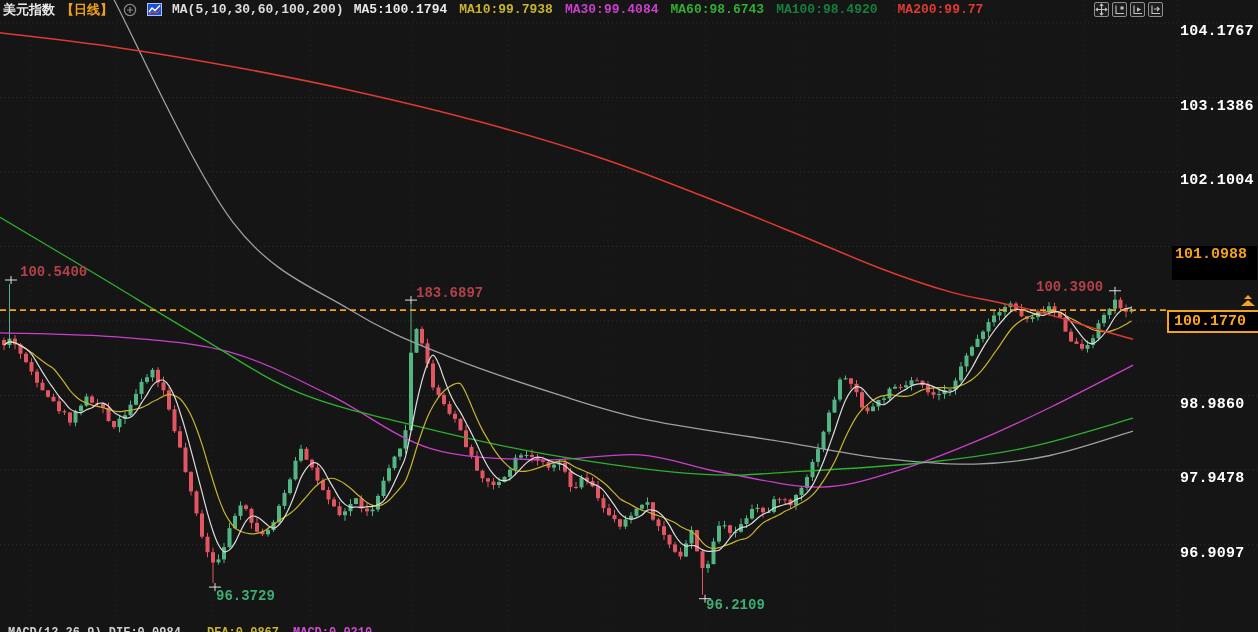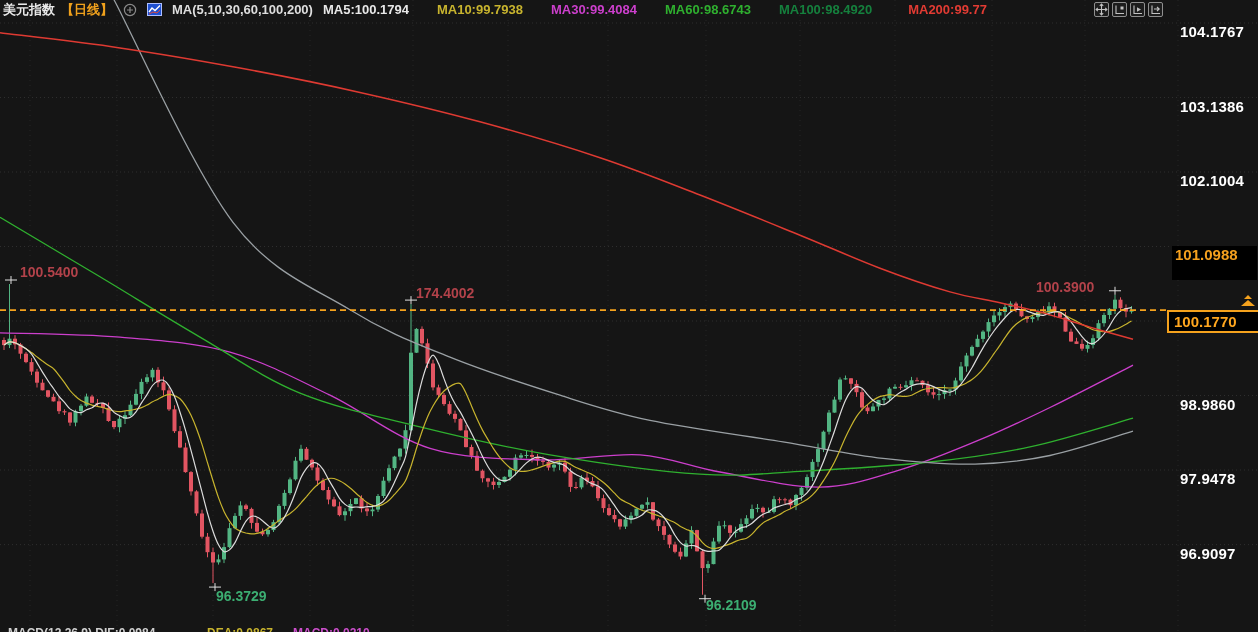--- a/index.html
+++ b/index.html
@@ -1,17 +1,17 @@
 <!DOCTYPE html>
 <html><head>
 <meta charset="utf-8">
 <style>
   html,body{margin:0;padding:0;background:#151515;}
   #stage{position:relative;width:1258px;height:632px;background:#151515;overflow:hidden;
-         font-family:Liberation Sans, sans-serif;}
+         font-family:Liberation Mono, monospace;}
   #chart-svg{position:absolute;left:0;top:0;}
   
   #legend{position:absolute;left:3px;top:1px;height:17px;display:flex;align-items:center;
           gap:10px;font-size:13px;font-weight:600;white-space:nowrap;z-index:5;}
   .t-title{color:#e9e9e9;}
   .t-period{color:#f0a11c;}
   .icon-wrap{display:inline-flex;align-items:center;}
   .ma-group{color:#dedede;}
   .ma-val{font-weight:600;}
   
@@ -504,21 +504,21 @@
         </svg>
     </span>
     <span class="icon-wrap">
       <svg width="15" height="13" viewBox="0 0 15 13">
           <rect x="0.5" y="0.5" width="14" height="12" fill="#1d4fd0" stroke="#aebfff" stroke-width="1"></rect>
           <polyline points="2,9 5,5 8,7.5 13,2.5" fill="none" stroke="#ffffff" stroke-width="1.4"></polyline>
           <polyline points="2,11 6,9 10,10 13,7" fill="none" stroke="#e04a3a" stroke-width="1"></polyline>
         </svg>
     </span>
     <span class="ma-group">MA(5,10,30,60,100,200)</span>
-    <span id="ma-values" style="display:flex;gap:28px;align-items:flex-end;">
+    <span id="ma-values" style="display:flex;gap:12px;align-items:flex-end;">
         <span class="ma-val" style="color: rgb(232, 232, 232);">MA5:100.1794</span>
         <span class="ma-val" style="color: rgb(200, 180, 46);">MA10:99.7938</span>
         <span class="ma-val" style="color: rgb(204, 63, 204);">MA30:99.4084</span>
         <span class="ma-val" style="color: rgb(47, 176, 47);">MA60:98.6743</span>
         <span class="ma-val" style="color: #15803d;">MA100:98.4920</span>
         <span class="ma-val" style="color: rgb(226, 59, 51); margin-left: 8px;">MA200:99.77</span>
       </span>
   </div>
 
   <div id="toolbar">
@@ -560,21 +560,21 @@
   <div id="badge">101.0988</div>
 
   <div id="price-arrows">
     <div class="up-tri small"></div>
       <div class="up-tri"></div>
   </div>
   <div id="price-box">100.1770</div>
 
   <div id="annotations">
       <div class="annot" style="left: 20px; top: 264px; color: rgb(178, 66, 74); text-align: center;">100.5400</div>
-      <div class="annot" style="left: 416px; top: 285px; color: rgb(178, 66, 74);">174.4002</div>
+      <div class="annot" style="left: 416px; top: 285px; color: rgb(178, 66, 74);">183.6897</div>
       <div class="annot" style="left: 1036px; top: 279px; color: rgb(178, 66, 74);">100.3900</div>
       <div class="annot" style="left: 216px; top: 588px; color: rgb(60, 174, 114);">96.3729</div>
       <div class="annot" style="left: 706px; top: 597px; color: rgb(60, 174, 114);">96.2109</div>
     </div>
 
 
   <div id="bottom-row">
       <div class="brseg" style="left: 8px; color: rgb(208, 208, 208);">MACD(12,26,9) DIF:0.0984</div>
       <div class="brseg" style="left: 207px; color: rgb(200, 180, 46);">DEA:0.0867</div>
       <div class="brseg" style="left: 293px; color: rgb(204, 79, 204);">MACD:0.0210</div>

